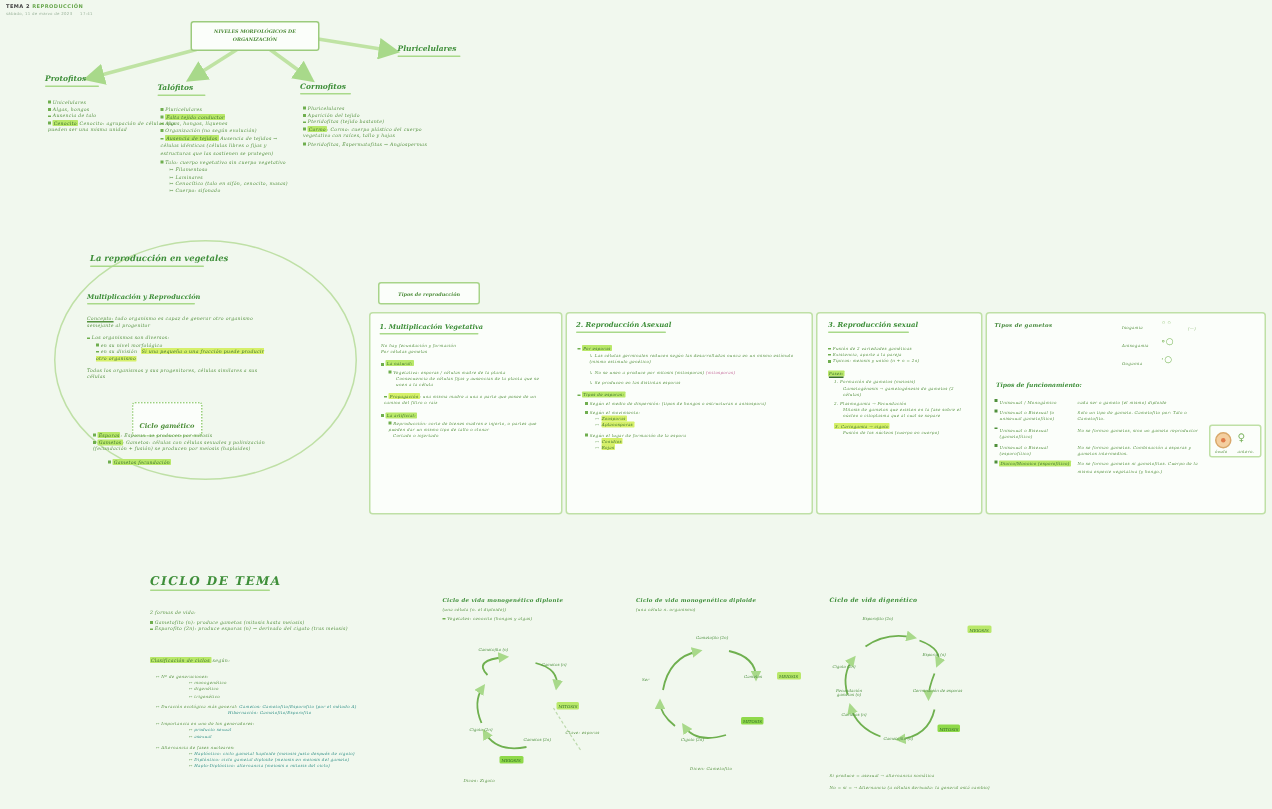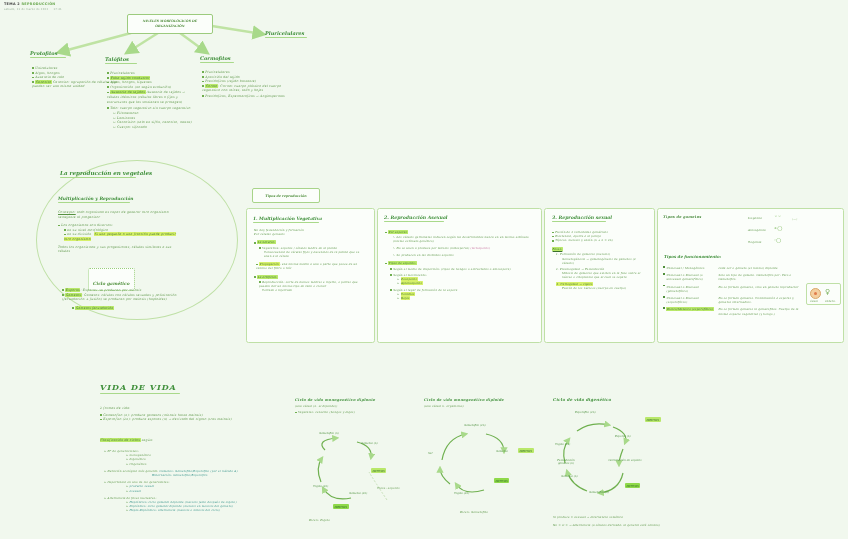--- a/index.html
+++ b/index.html
@@ -293,21 +293,21 @@
   </div>
 
   <div class="mini-card">
     <div class="ovum" style="left:3px;top:4px;"></div>
     <div style="position:absolute;left:18px;top:4px;font-size:7px;color:#7bb35f;">♀</div>
     <div class="hw xtiny" style="position:absolute;left:3px;top:15px;">óvulo</div>
     <div class="hw xtiny" style="position:absolute;left:18px;top:15px;">antero.</div>
   </div>
 
   <div class="branch-h" style="left:100px;top:382px;font-size:8px;letter-spacing:1px;">
-    <span>VIDA DE VIDA</span>
+    <span>CICLO DE TEMA</span>
     <span class="underline-wav" style="width:80px;height:1.8px;"></span>
   </div>
   <div class="hw tiny" style="position:absolute;left:100px;top:406px;width:180px;">
     <div>2 formas de vida:</div>
     <div style="margin-top:2px;"><span class="bullet"></span><span>Gametofito (n): produce gametos (mitosis hasta meiosis)</span></div>
     <div><span class="bullet"></span><span>Esporofito (2n): produce esporas (n) → derivado del cigoto (tras meiosis)</span></div>
   </div>
 
   <div class="hw tiny" style="position:absolute;left:100px;top:438px;">
     <span class="hl">Clasificación de ciclos</span> <span>según:</span>

